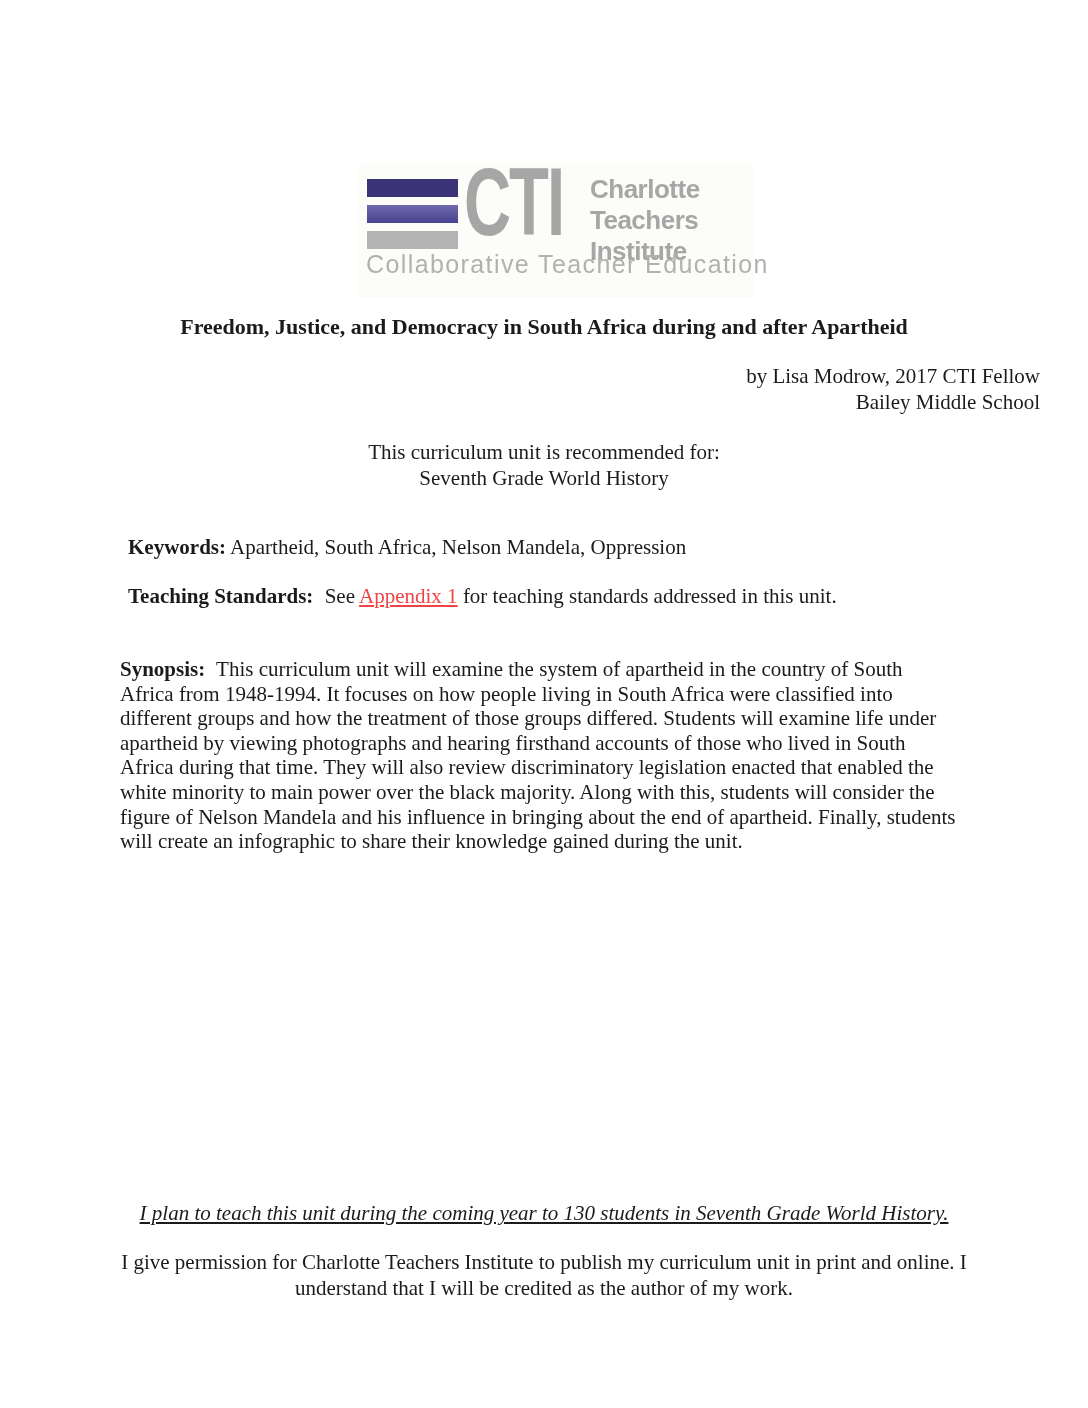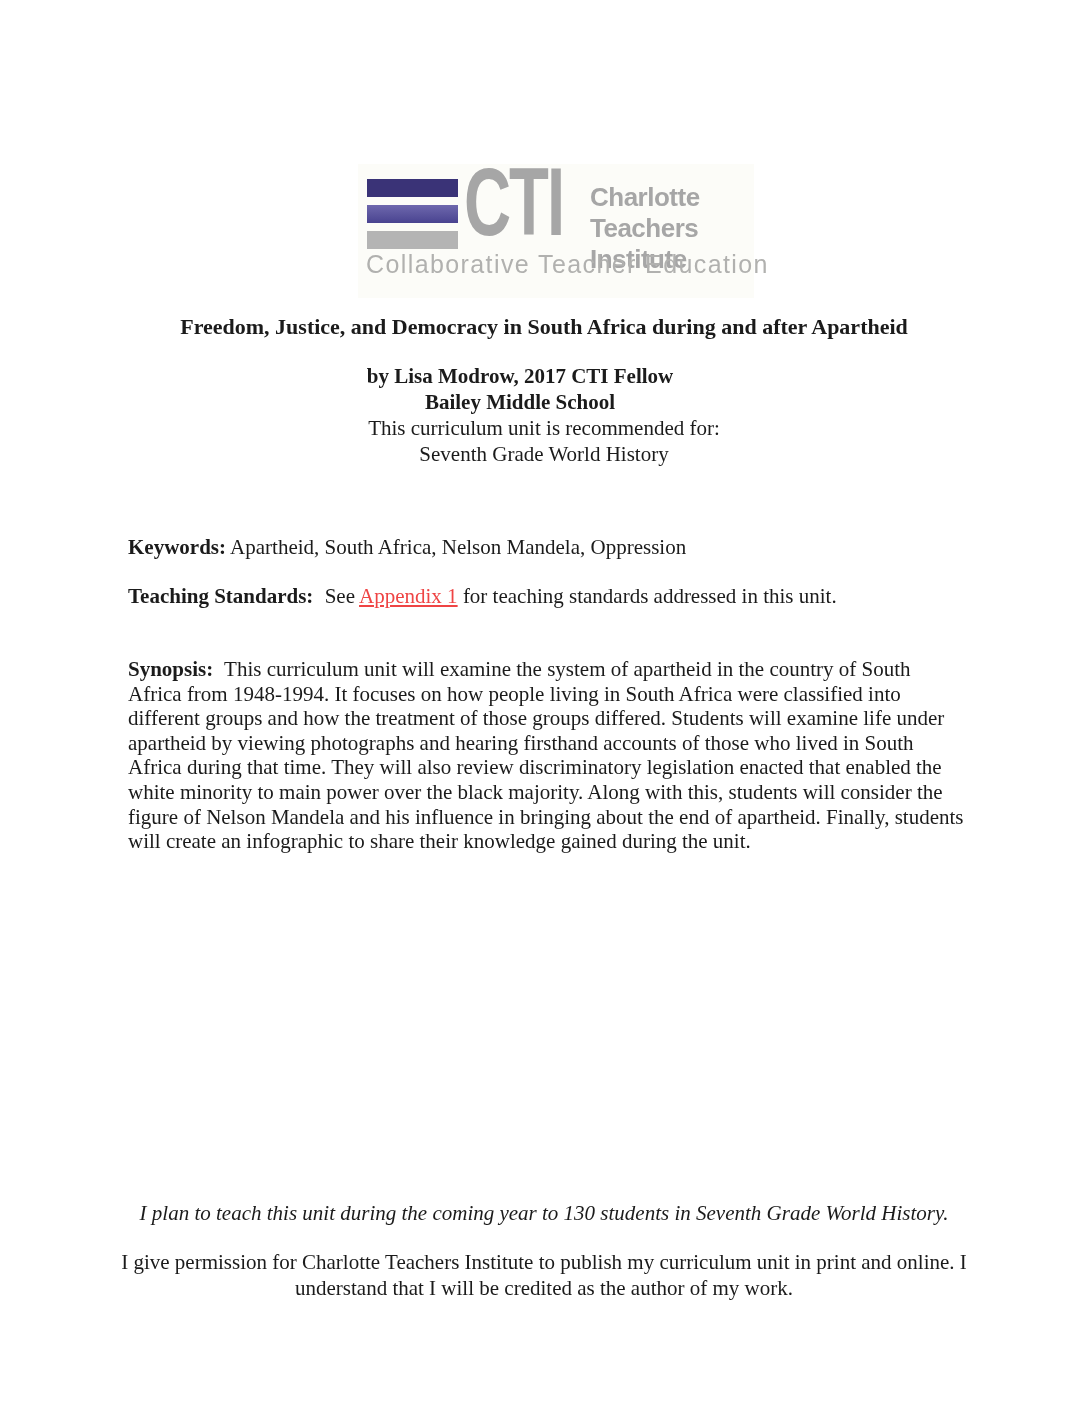--- a/index.html
+++ b/index.html
@@ -38,21 +38,21 @@
     line-height: 1;
     color: #a6a6a6;
     letter-spacing: -3px;
     transform: scaleX(0.68);
     transform-origin: left top;
     white-space: nowrap;
   }
   .logo-org {
     position: absolute;
     left: 232px;
-    top: 18px;
+    top: 10px;
     font-family: "Liberation Sans", "DejaVu Sans", sans-serif;
     font-weight: 700;
     font-size: 26px;
     line-height: 31px;
     color: #a6a6a6;
     letter-spacing: -0.5px;
     white-space: nowrap;
   }
   .logo-tagline {
     position: absolute;
@@ -74,28 +74,27 @@
     width: 1088px;
     text-align: center;
     font-weight: 700;
     font-size: 22px;
   }
   .byline-block {
     position: absolute;
     top: 324px;
     left: 0;
     width: 1040px;
-    text-align: center;
+    text-align: right;
     font-size: 21px;
     line-height: 25.5px;
-    font-weight: bold;
   }
   .recommended-block {
     position: absolute;
-    top: 376px;
+    top: 400px;
     left: 0;
     width: 1088px;
     text-align: center;
     font-size: 21px;
     line-height: 25.5px;
   }
   .keywords-line {
     position: absolute;
     top: 495px;
     left: 128px;
@@ -112,34 +111,35 @@
   .label-bold { font-weight: 700; }
   .gap-2sp { margin-right: 6px; }
   .appendix-link {
     color: #ef4444;
     text-decoration: underline;
     cursor: pointer;
   }
   .synopsis-para {
     position: absolute;
     top: 617px;
-    left: 128px;
+    left: 120px;
     width: 838px;
     font-size: 21px;
     line-height: 24.6px;
     text-align: left;
   }
   .teach-note {
     position: absolute;
     top: 1161px;
     left: 0;
     width: 1088px;
     text-align: center;
     font-style: italic;
     font-size: 21px;
+    text-decoration: underline;
   }
   .permission-note {
     position: absolute;
     top: 1209px;
     left: 104px;
     width: 880px;
     text-align: center;
     font-size: 21px;
     line-height: 26px;
   }

